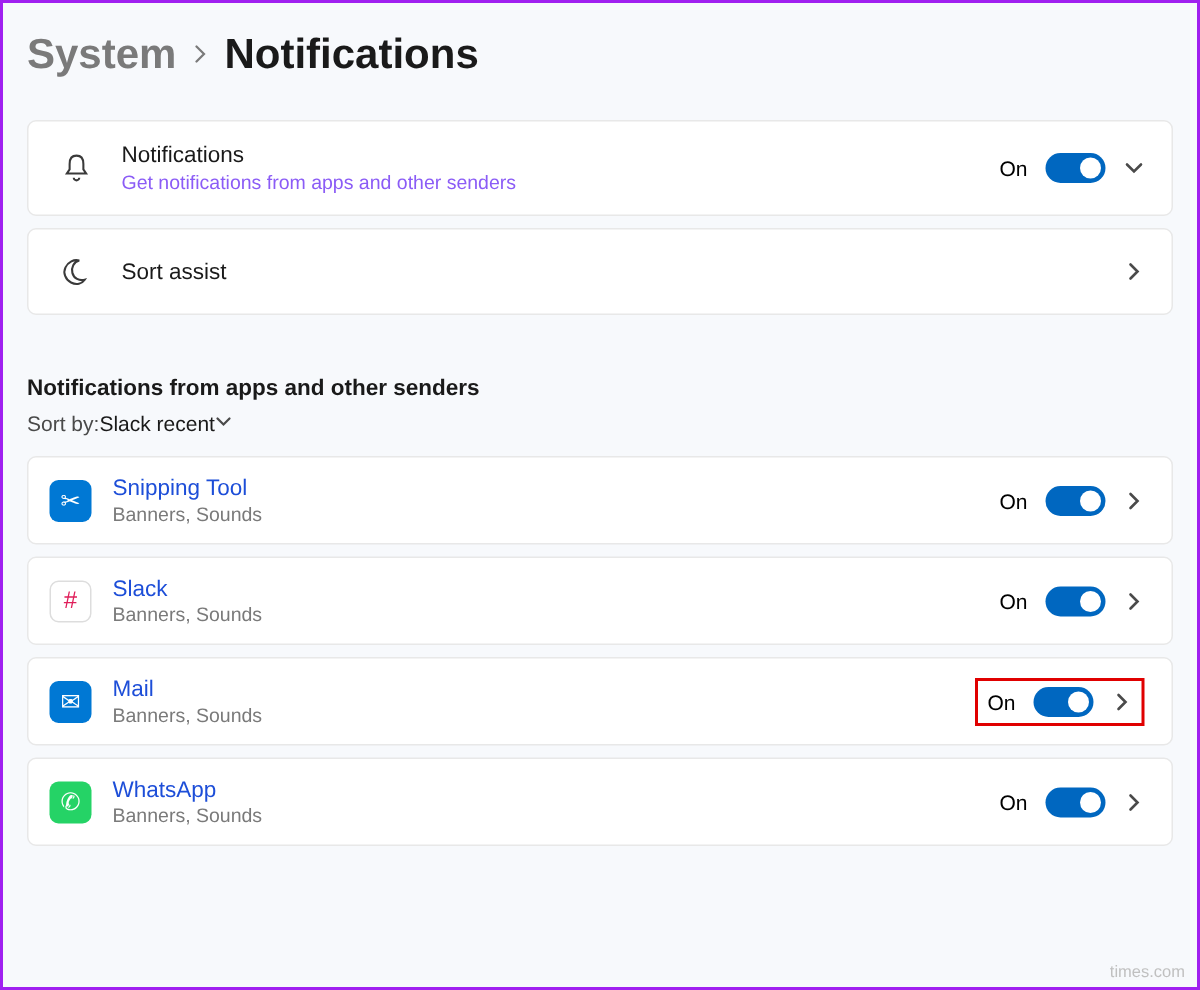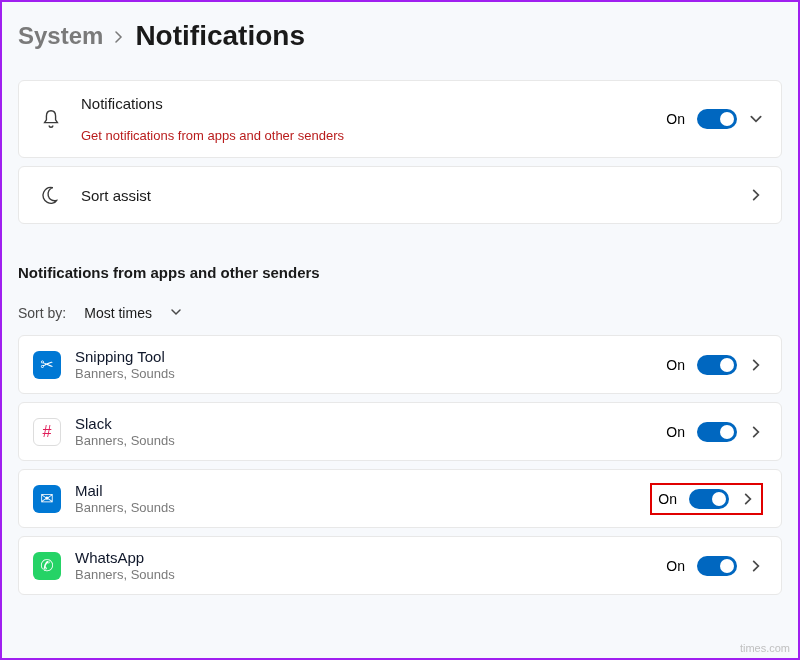--- a/index.html
+++ b/index.html
@@ -14,21 +14,21 @@
 .page {
   padding: 18px 16px;
 }
 .breadcrumb {
   display: flex;
   align-items: center;
   gap: 10px;
   margin-bottom: 28px;
 }
 .breadcrumb .parent {
-  font-size: 24px;
+  font-size: 28px;
   font-weight: 600;
   color: #7a7a7a;
 }
 .breadcrumb .chev {
   font-size: 20px;
   color: #7a7a7a;
 }
 .breadcrumb .current {
   font-size: 28px;
   font-weight: 600;
@@ -56,22 +56,22 @@
   flex: 1;
   min-width: 0;
 }
 .card .title {
   font-size: 15px;
   color: #1a1a1a;
   font-weight: 400;
 }
 .card .desc {
   font-size: 13px;
-  color: #b91c1c;
-  margin-top: 16px;
+  color: #8b5cf6;
+  margin-top: 2px;
 }
 .right-controls {
   display: flex;
   align-items: center;
   gap: 12px;
   flex-shrink: 0;
 }
 .state-label {
   font-size: 14px;
   color: #000000;
@@ -97,26 +97,26 @@
 .chevron {
   color: #4a4a4a;
   display: flex;
   align-items: center;
 }
 .section-title {
   font-size: 15px;
   font-weight: 600;
   color: #1a1a1a;
   margin-top: 40px;
-  margin-bottom: 24px;
+  margin-bottom: 7px;
 }
 .sort-row {
   display: flex;
   align-items: center;
-  gap: 18px;
+  gap: 0;
   font-size: 14px;
   color: #4a4a4a;
   margin-bottom: 14px;
 }
 .sort-row .value {
   color: #1a1a1a;
 }
 .app-row {
   background: #fff;
   border: 1px solid #e8e8e8;
@@ -136,21 +136,21 @@
   justify-content: center;
   flex-shrink: 0;
   font-size: 16px;
   color: #fff;
 }
 .app-text {
   flex: 1;
 }
 .app-name {
   font-size: 15px;
-  color: #0f172a;
+  color: #1d4ed8;
 }
 .app-desc {
   font-size: 13px;
   color: #7a7a7a;
   margin-top: 1px;
 }
 .highlight-box {
   border: 2px solid #e00000;
   padding: 4px 6px;
   display: flex;
@@ -217,21 +217,21 @@
             <path d="M4 2 L8 6 L4 10" stroke="#4a4a4a" stroke-width="1.5" fill="none" stroke-linecap="round"></path>
           </svg>
       </span>
     </div>
   </div>
 
   <div class="section-title">Notifications from apps and other senders</div>
 
   <div class="sort-row">
     <span>Sort by:</span>
-    <span class="value">Most times</span>
+    <span class="value">Slack recent</span>
     <span>
       <svg width="12" height="12" viewBox="0 0 12 12">
           <path d="M2 4 L6 8 L10 4" stroke="#4a4a4a" stroke-width="1.5" fill="none" stroke-linecap="round"></path>
         </svg>
     </span>
   </div>
 
   <div id="apps-container">
       <div class="app-row">
         <div class="app-icon" style="background: rgb(0, 120, 212);">✂</div>

